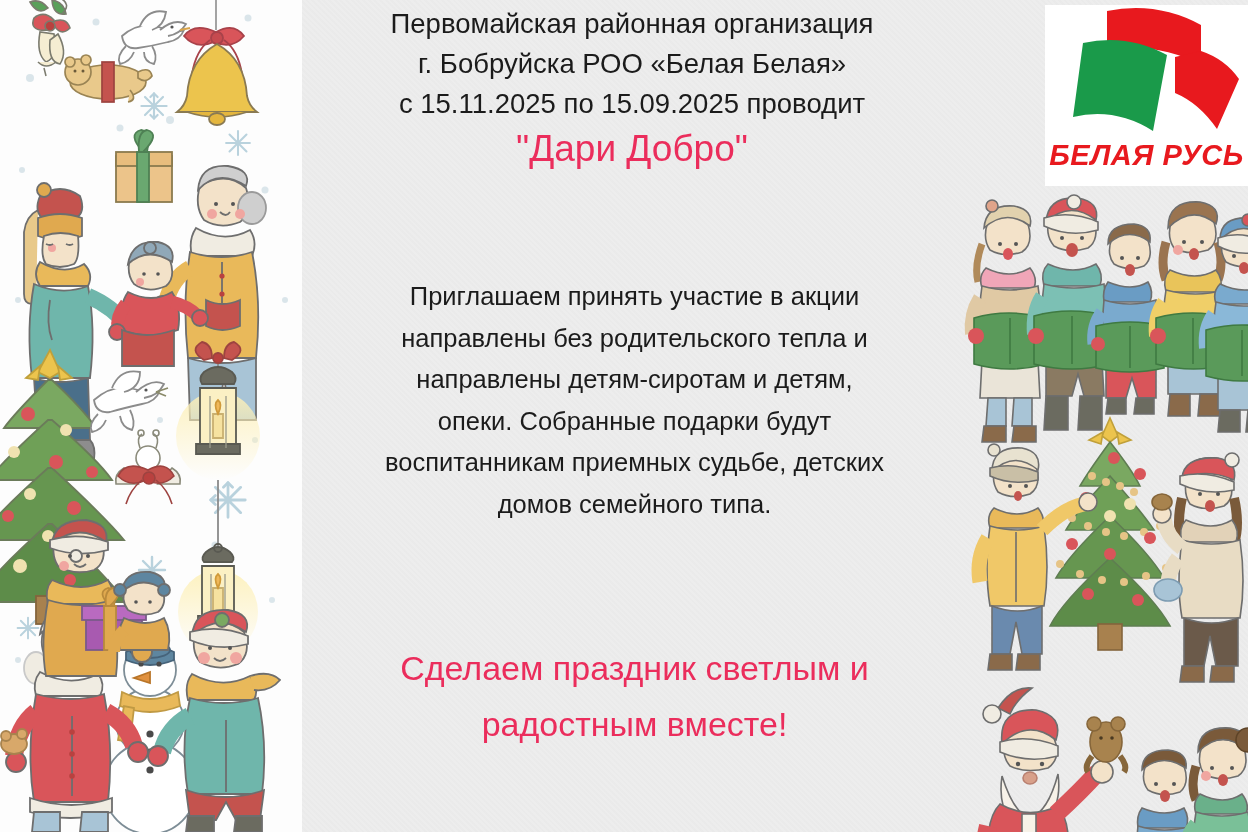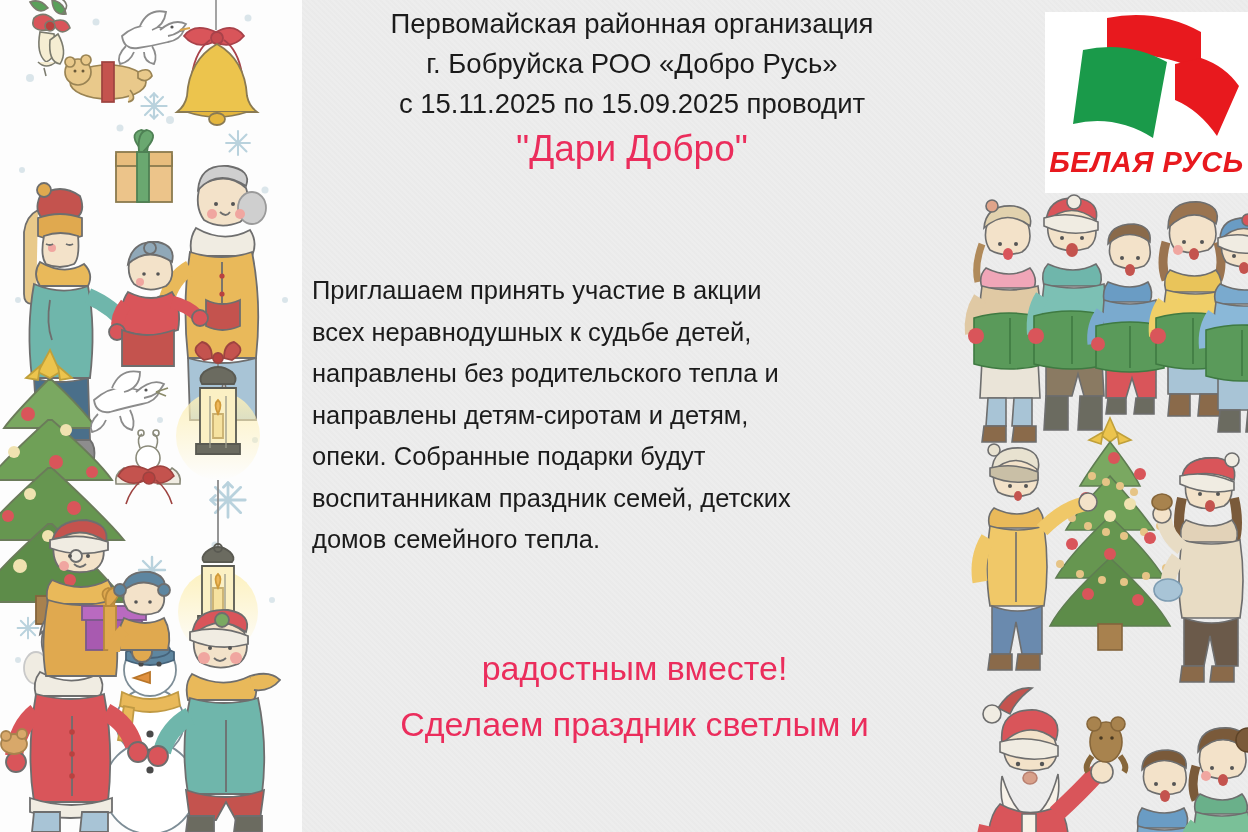--- a/index.html
+++ b/index.html
@@ -24,21 +24,21 @@
     overflow:hidden;
   }
   
   .right-col{
     position:absolute;right:0;top:186px;width:288px;height:646px;
     overflow:hidden;
   }
 
   
   .logo-box{
-    position:absolute;left:1045px;top:12px;width:203px;height:181px;
+    position:absolute;left:1045px;top:5px;width:203px;height:181px;
     background:#ffffff;
     overflow:hidden;
   }
   .logo-flag{position:absolute;left:4px;top:2px;width:196px;height:136px;}
   .logo-word{
     position:absolute;left:0;top:134px;width:203px;
     text-align:center;
     font-family:"Liberation Sans","DejaVu Sans",sans-serif;
     font-weight:bold;font-style:italic;
     font-size:29px;letter-spacing:.5px;
@@ -61,22 +61,22 @@
     white-space:nowrap;
   }
   .action-title{
     font-size:37px;
     line-height:46px;
     color:#eb2d5c;
     font-weight:normal;
     margin-top:2px;
   }
   .body-block{
-    position:absolute;left:10px;top:270px;width:645px;
-    text-align:left;
+    position:absolute;left:10px;top:276px;width:645px;
+    text-align:center;
   }
   .body-line{
     font-size:25.5px;
     line-height:41.5px;
     color:#1b1b1b;
     white-space:nowrap;
   }
   .closing-block{
     position:absolute;left:10px;top:640px;width:645px;
     text-align:center;
@@ -444,38 +444,37 @@
       <path d="M152,44 Q176,52 190,72 L168,122 Q150,96 126,86 L126,50 Z" fill="#e8191e"></path>
       <path d="M34,36 Q78,26 118,48 L104,124 Q66,100 24,110 Z" fill="#1a9a4a"></path>
     </svg>
     <div class="logo-word">БЕЛАЯ РУСЬ</div>
   </div>
 
   <div class="content">
 
     <div class="head-block">
       <div class="head-line">Первомайская районная организация</div>
-      <div class="head-line">г. Бобруйска РОО «Добро Русь»</div>
+      <div class="head-line">г. Бобруйска РОО «Белая Белая»</div>
       <div class="head-line">с 15.11.2025 по 15.09.2025 проводит</div>
       <div class="action-title">"Дари Добро"</div>
     </div>
 
     <div class="body-block">
       <div class="body-line">Приглашаем принять участие в акции</div>
-      <div class="body-line">всех неравнодушных к судьбе детей,</div>
       <div class="body-line">направлены без родительского тепла и</div>
       <div class="body-line">направлены детям-сиротам и детям,</div>
       <div class="body-line">опеки. Собранные подарки будут</div>
-      <div class="body-line">воспитанникам праздник семей, детских</div>
-      <div class="body-line">домов семейного тепла.</div>
+      <div class="body-line">воспитанникам приемных судьбе, детских</div>
+      <div class="body-line">домов семейного типа.</div>
     </div>
 
     <div class="closing-block">
+      <div class="closing-line">Сделаем праздник светлым и</div>
       <div class="closing-line">радостным вместе!</div>
-      <div class="closing-line">Сделаем праздник светлым и</div>
     </div>
 
   </div>
 
   <div class="right-col">
     <svg viewBox="0 0 288 646" width="288" height="646">
 
       <g stroke="#6e6e6e" stroke-width="1.6">
 
         <g>

